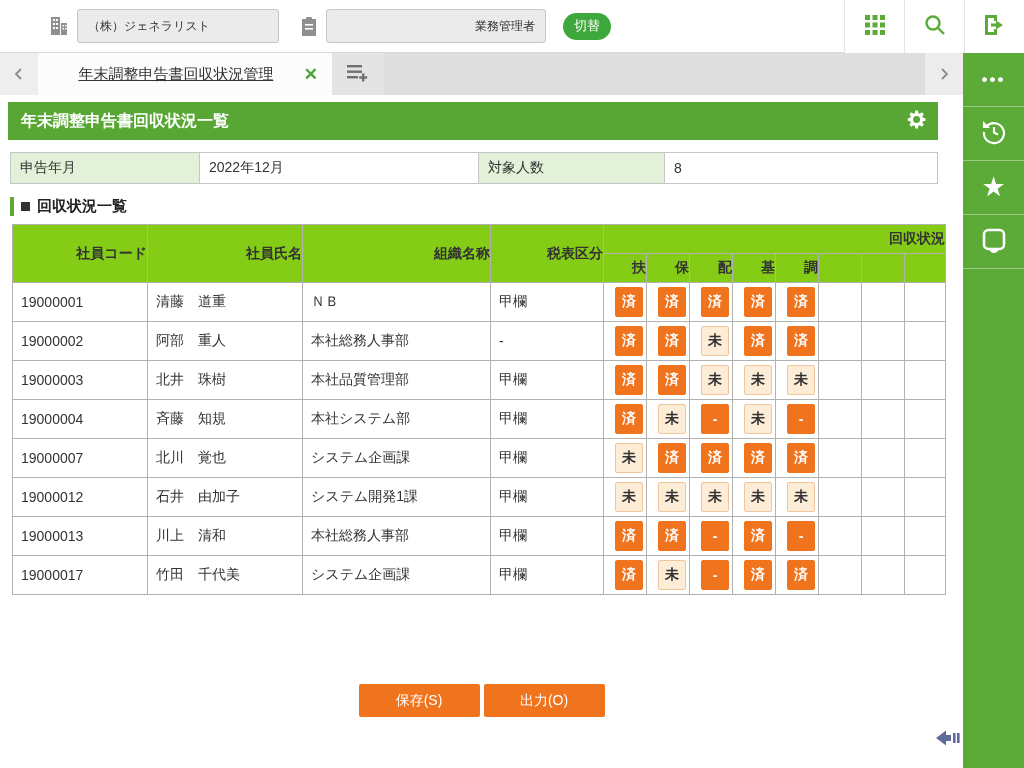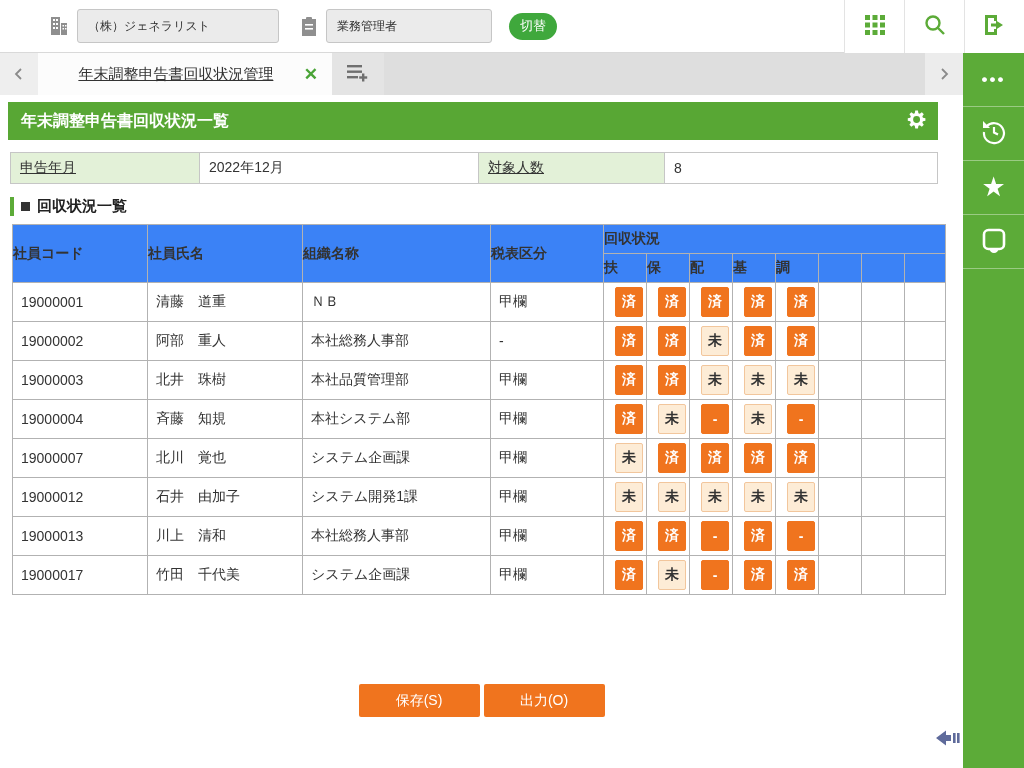--- a/index.html
+++ b/index.html
@@ -7,21 +7,21 @@
     font-family:"Liberation Sans","DejaVu Sans",sans-serif; color:#333; }
 
   
   .app-header { position:absolute; left:0; top:0; width:1024px; height:53px;
     background:#fff; border-bottom:1px solid #d9d9d9; display:flex; align-items:center; }
   .hdr-left { display:flex; align-items:center; padding-left:48px; }
   .hdr-ico { margin-right:7px; display:flex; }
   .hdr-input { height:30px; background:#ebebeb; border:1px solid #c6c6c6; border-radius:3px;
     padding:16px 10px; font-size:12px; color:#333; font-family:Liberation Serif, serif; }
   .inp-company { width:202px; margin-right:20px; }
-  .inp-role { width:166px; }
+  .inp-role { width:220px;text-align:right; }
   .switch-btn { margin-left:17px; width:48px; height:27px; border:none; border-radius:14px;
     background:#3fa83c; color:#fff; font-size:13px; cursor:pointer; font-family:Liberation Sans, sans-serif; }
   .hdr-right { margin-left:auto; display:flex; height:53px; }
   .hdr-icon-btn { width:60px; height:53px; border:none; border-left:1px solid #e3e3e3;
     background:#fff; display:flex; align-items:center; justify-content:center; cursor:pointer; }
 
   
   .tab-bar { position:absolute; left:0; top:53px; width:963px; height:42px;
     background:#dedede; display:flex; align-items:stretch; }
   .tab-nav { width:38px; border:none; background:#eeeeee; display:flex; align-items:center;
@@ -47,31 +47,31 @@
   .title-bar { margin:7px 25px 0 8px; height:38px; background:#58a734; display:flex;
     align-items:center; }
   .page-title { color:#fff; font-weight:bold; font-size:16px; padding-left:13px; }
   .gear-btn { margin-left:auto; margin-right:10px; border:none; background:none; cursor:pointer;
     display:flex; }
 
   .info-grid { margin:12px 25px 0 10px; display:grid; grid-template-columns:189px 279px 186px 1fr;
     border-top:1px solid #c6c6c6; border-left:1px solid #c6c6c6; height:32px; }
   .info-cell { border-right:1px solid #c6c6c6; border-bottom:1px solid #c6c6c6; font-size:14px;
     display:flex; align-items:center; padding-left:9px; background:#fff; }
-  .info-label { background:#e3f1d8;text-decoration:underline; }
+  .info-label { background:#e3f1d8; }
 
   .section-head { margin:12px 0 0 10px; height:20px; display:flex; align-items:center; }
   .section-bar { width:4px; height:19px; background:#5cab38; margin-right:7px; }
   .section-sq { width:9px; height:9px; background:#333; margin-right:7px; }
   .section-title { font-size:15px; font-weight:bold; color:#222; }
 
   table.list { margin:8px 0 0 12px; border-collapse:collapse; table-layout:fixed; width:933px; }
   table.list th, table.list td { border:1px solid #b2b2b2; }
-  table.list th { background:#3b82f6; font-size:14px; font-weight:bold; color:#333;
-    height:29px; text-align:left; }
+  table.list th { background:#84cc16; font-size:14px; font-weight:bold; color:#333;
+    height:29px; text-align:right; }
   table.list td { height:39px; font-size:14px; padding-left:8px; background:#fff; }
   td.status-cell { padding:0; text-align:center; }
   .status-btn { width:28px; height:30px; border-radius:2px; font-size:14px; font-weight:bold;
     cursor:pointer; font-family:inherit; display:inline-flex; align-items:center; justify-content:center; }
   .status-btn.done { background:#f0741e; border:1px solid #f0741e; color:#fff; }
   .status-btn.not { background:#fdecd6; border:1px solid #f2c69c; color:#333; }
 
   .footer-btns { margin-top:89px; width:963px; display:flex; justify-content:center; gap:4px; }
   .action-btn { width:121px; height:33px; border:none; border-radius:2px; background:#f0741e;
     color:#fff; font-size:14px; cursor:pointer; font-family:inherit; }

